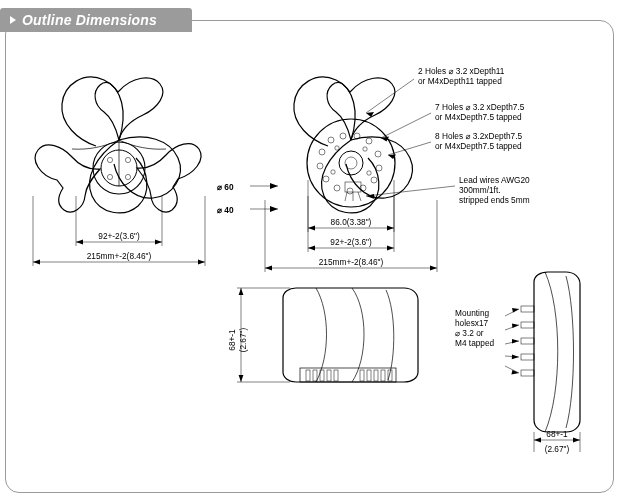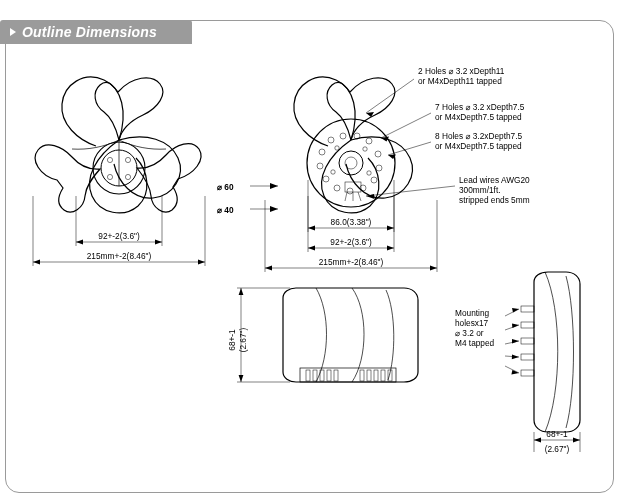--- a/index.html
+++ b/index.html
@@ -7,21 +7,21 @@
   #page{position:relative;width:623px;height:504px;overflow:hidden;background:#fff;}
 
   
   .panel{
     position:absolute;left:5px;top:20px;width:609px;height:473px;
     border:1px solid #9a9a9a;border-radius:14px;background:#fff;box-sizing:border-box;
   }
 
   
   .header{
-    position:absolute;left:0;top:20px;width:192px;height:24px;
+    position:absolute;left:0;top:8px;width:192px;height:24px;
     background:#9b9b9b;border-radius:3px 3px 0 0;
     display:flex;align-items:center;
   }
   .header .tri{
     width:0;height:0;border-left:6px solid #ffffff;
     border-top:4px solid transparent;border-bottom:4px solid transparent;
     margin-left:10px;margin-right:6px;
   }
   .header .title{
     color:#ffffff;font-style:italic;font-size:14px;font-weight:bold;letter-spacing:.2px;

